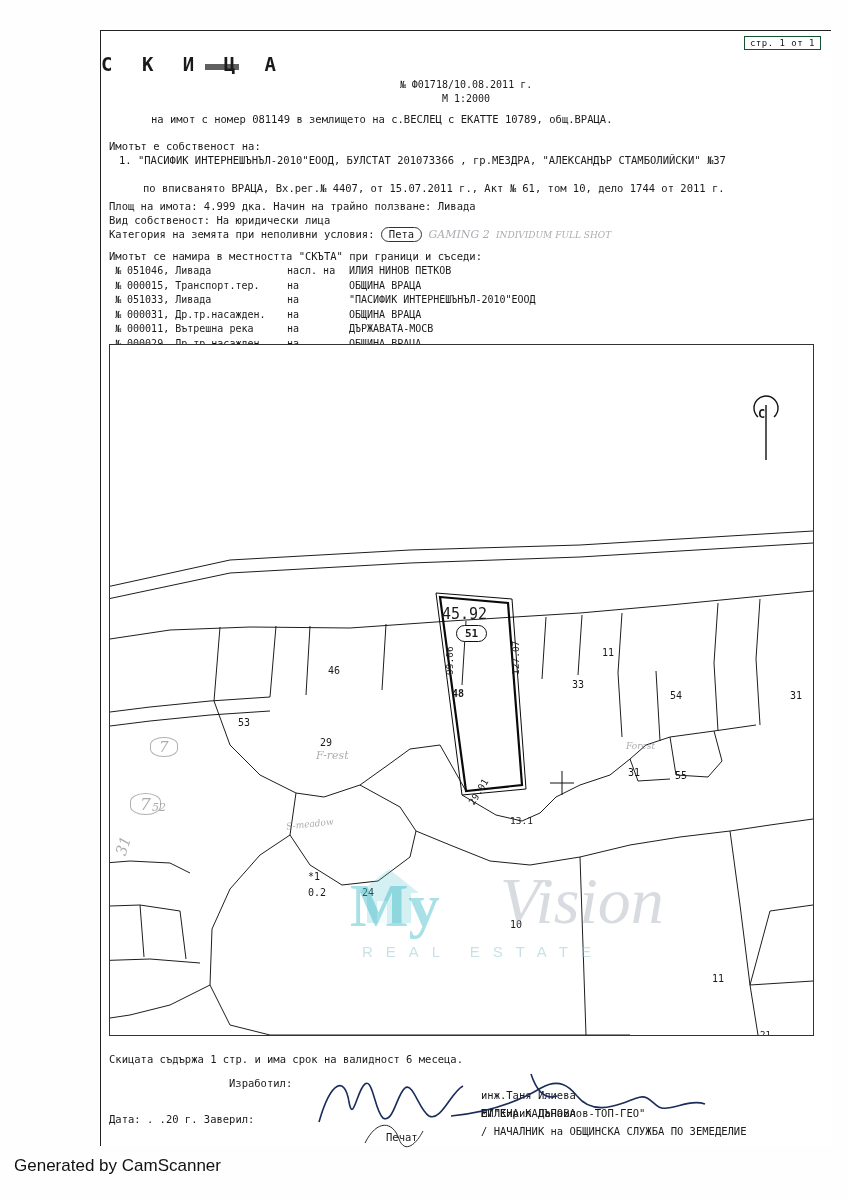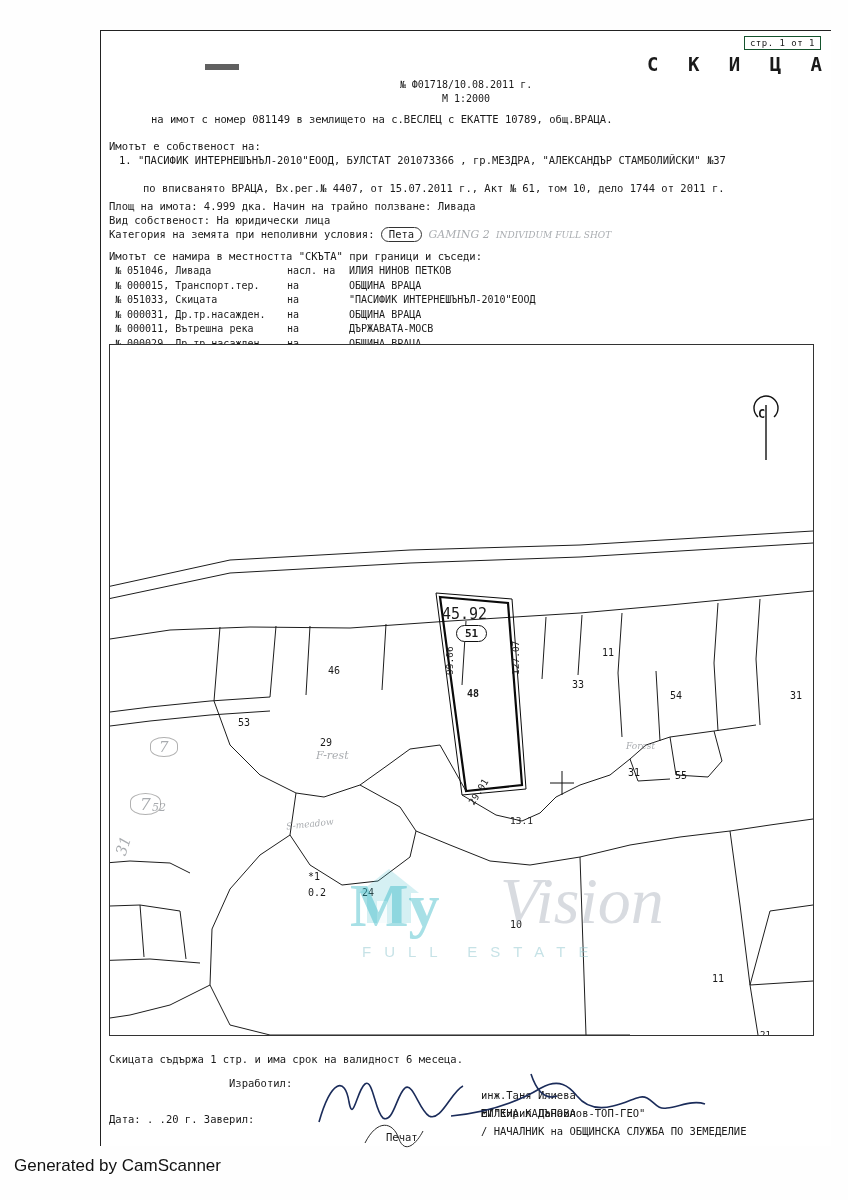--- a/index.html
+++ b/index.html
@@ -3,21 +3,21 @@
 <meta charset="utf-8">
 <style>
   html,body{margin:0;padding:0;background:#ffffff;}
   body{width:848px;height:1200px;font-family:"DejaVu Sans Mono",monospace;color:#1a1a1a;position:relative;overflow:hidden;}
   .page{position:absolute;left:0;top:0;width:848px;height:1200px;background:#fefefe;}
   .scan{position:absolute;left:100px;top:30px;width:730px;height:1115px;background:#ffffff;border-left:1px solid #222;border-top:1px solid #222;border-right:0;}
   .scan:after{content:"";position:absolute;left:-1px;top:-1px;width:100%;height:100%;box-shadow:inset 0 0 0 0 #000;}
   .edgeL{position:absolute;left:100px;top:30px;width:2px;height:1115px;background:#3a3a3a;}
   .corner-tl{position:absolute;left:104px;top:33px;width:34px;height:6px;background:#2b2b2b;opacity:.75;}
   .page-no{position:absolute;right:10px;top:5px;font-size:9px;border:1px solid #14532d;padding:1px 5px;letter-spacing:.5px;}
-  .title{position:absolute;left:0;right:0;top:22px;text-align:right;font-size:19px;letter-spacing:9px;font-weight:bold;}
+  .title{position:absolute;left:0;right:0;top:22px;text-align:left;font-size:19px;letter-spacing:9px;font-weight:bold;}
   .subt1{position:absolute;left:0;right:0;top:48px;text-align:center;font-size:10px;}
   .subt2{position:absolute;left:0;right:0;top:62px;text-align:center;font-size:10px;}
   .lineimot{position:absolute;left:50px;top:82px;font-size:10.5px;}
   .blk{position:absolute;font-size:10.5px;line-height:15px;text-align:center;}
   .owner-h{left:8px;top:108px;}
   .owner-1{left:18px;top:122px;}
   .owner-2{left:36px;top:136px;}
   .owner-3{left:42px;top:150px;}
   .area{left:8px;top:168px;}
   .vid{left:8px;top:182px;}
@@ -87,21 +87,21 @@
         <div class="c1">№ 051046, Ливада</div>
         <div class="c2">насл. на</div>
         <div class="c3">ИЛИЯ НИНОВ ПЕТКОВ</div>
       </div>
       <div class="row">
         <div class="c1">№ 000015, Транспорт.тер.</div>
         <div class="c2">на</div>
         <div class="c3">ОБЩИНА ВРАЦА</div>
       </div>
       <div class="row">
-        <div class="c1">№ 051033, Скицата</div>
+        <div class="c1">№ 051033, Ливада</div>
         <div class="c2">на</div>
         <div class="c3">"ПАСИФИК ИНТЕРНЕШЪНЪЛ-2010"ЕООД</div>
       </div>
       <div class="row">
         <div class="c1">№ 000031, Др.тр.насажден.</div>
         <div class="c2">на</div>
         <div class="c3">ОБЩИНА ВРАЦА</div>
       </div>
       <div class="row">
         <div class="c1">№ 000011, Вътрешна река</div>
@@ -170,21 +170,21 @@
           <path d="M648,72 a12,12 0 1,1 16,0"></path>
         </g>
 
         <g stroke="#111" stroke-width="1">
           <path d="M440,438 L464,438 M452,426 L452,450"></path>
         </g>
       </svg>
 
       
       <div style="position:absolute;left:346px;top:280px;border:1.6px solid #111;border-radius:12px;padding:1px 8px;font-size:11px;font-weight:bold;background:#fff">51</div>
-      <div style="position:absolute;left:357px;top:343px;font-size:10px;font-weight:bold">48</div>
+      <div style="position:absolute;left:342px;top:343px;font-size:10px;font-weight:bold">48</div>
 
       
       <div style="position:absolute;left:332px;top:260px;font-size:15px">45.92</div>
       <div style="position:absolute;left:334px;top:330px;font-size:9.5px;transform:rotate(-90deg);transform-origin:left top">99.06</div>
       <div style="position:absolute;left:400px;top:330px;font-size:9.5px;transform:rotate(-90deg);transform-origin:left top">127.07</div>
       <div style="position:absolute;left:356px;top:456px;font-size:9.5px;transform:rotate(-58deg);transform-origin:left top">29.01</div>
       <div style="position:absolute;left:400px;top:470px;font-size:9.5px">13.1</div>
 
       
       <div class="plotnum" style="left:218px;top:320px">46</div>
@@ -214,21 +214,21 @@
 
       <div style="position:absolute;left:648px;top:62px;font-size:12px;font-weight:bold">С</div>
 
       
       <svg class="wm wm-house" viewBox="0 0 68 62">
         <path d="M34 4 L64 28 L56 28 L56 58 L12 58 L12 28 L4 28 Z" fill="#57c2cf" opacity=".55"></path>
         <rect x="22" y="36" width="10" height="22" fill="#fff" opacity=".8"></rect>
       </svg>
       <div class="wm wm-vision">Vision</div>
       <div class="wm wm-my">My</div>
-      <div class="wm wm-re">FULL ESTATE</div>
+      <div class="wm wm-re">REAL ESTATE</div>
     </div>
 
     <div class="footline">Скицата съдържа 1 стр. и има срок на валидност 6 месеца.</div>
     <div class="f2">Изработил:</div>
     <div class="f3">Дата:    .  .20    г. Заверил:</div>
     <div class="f4">Печат</div>
     <div class="f5">инж.Таня Илиева</div>
     <div class="f6">ЕТ"Кирил Данаилов-ТОП-ГЕО"</div>
 
     <div class="f7" style="top:1076px">МИЛЕНА КАЛЪПОВА</div>

